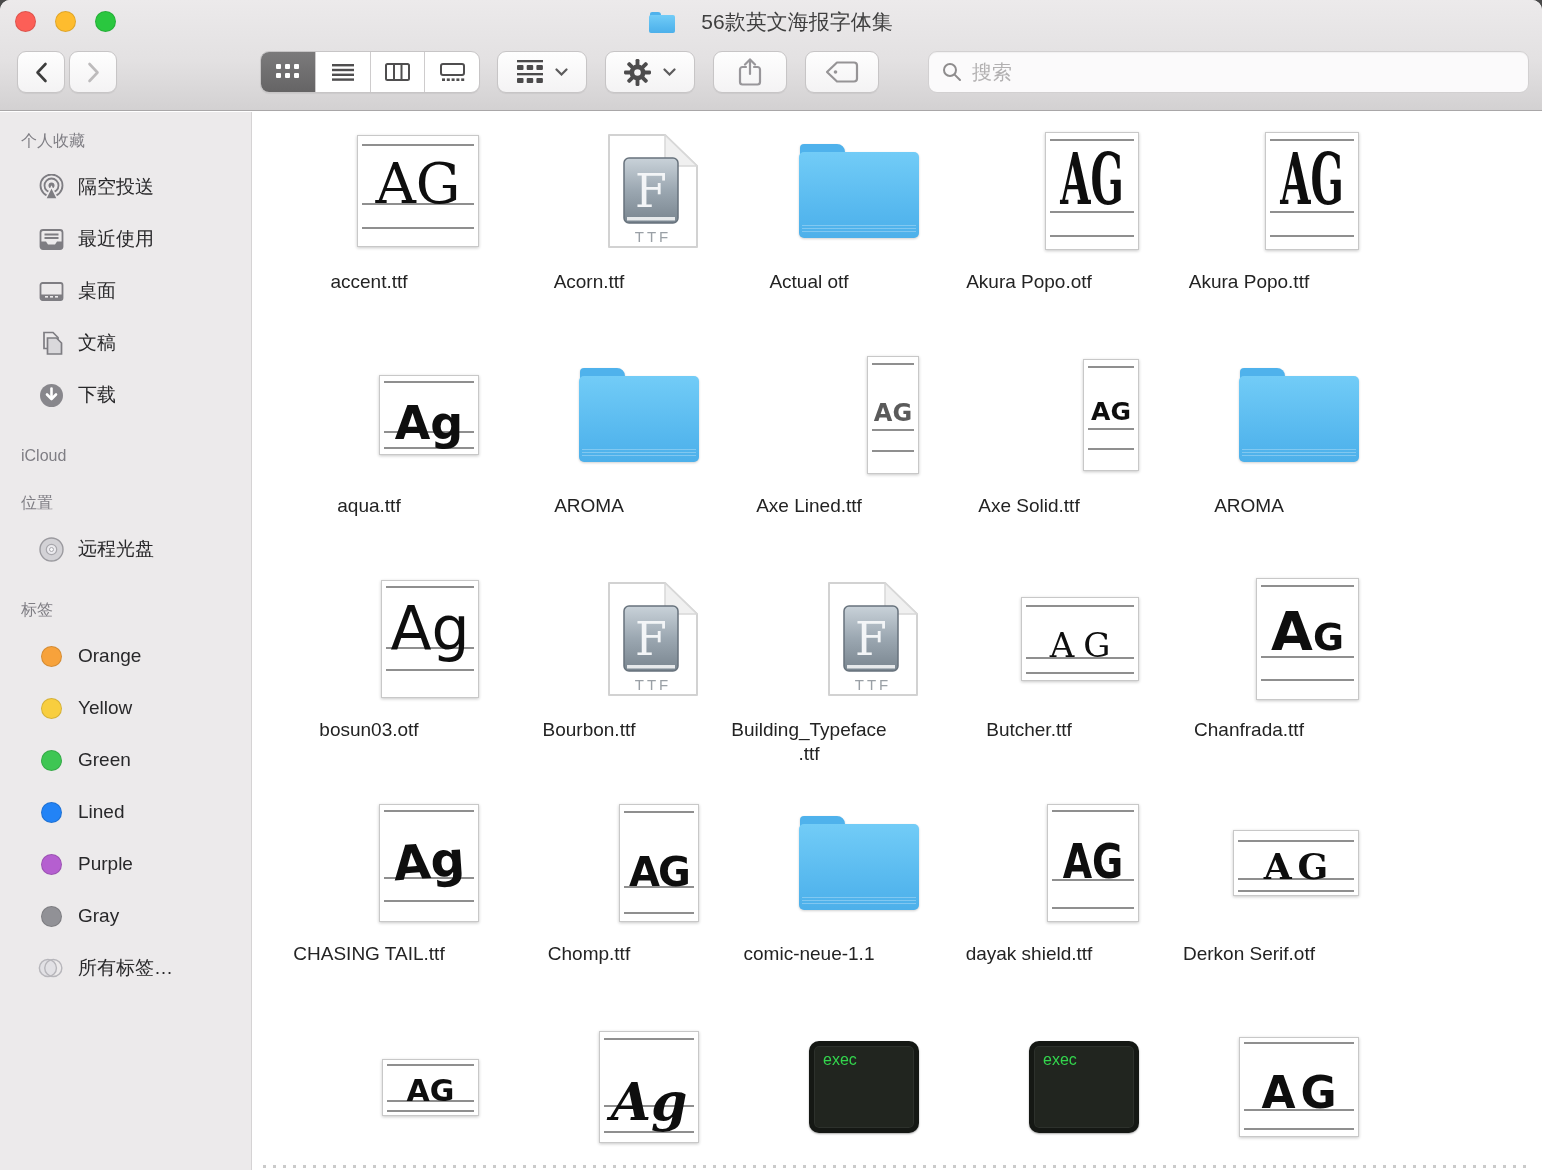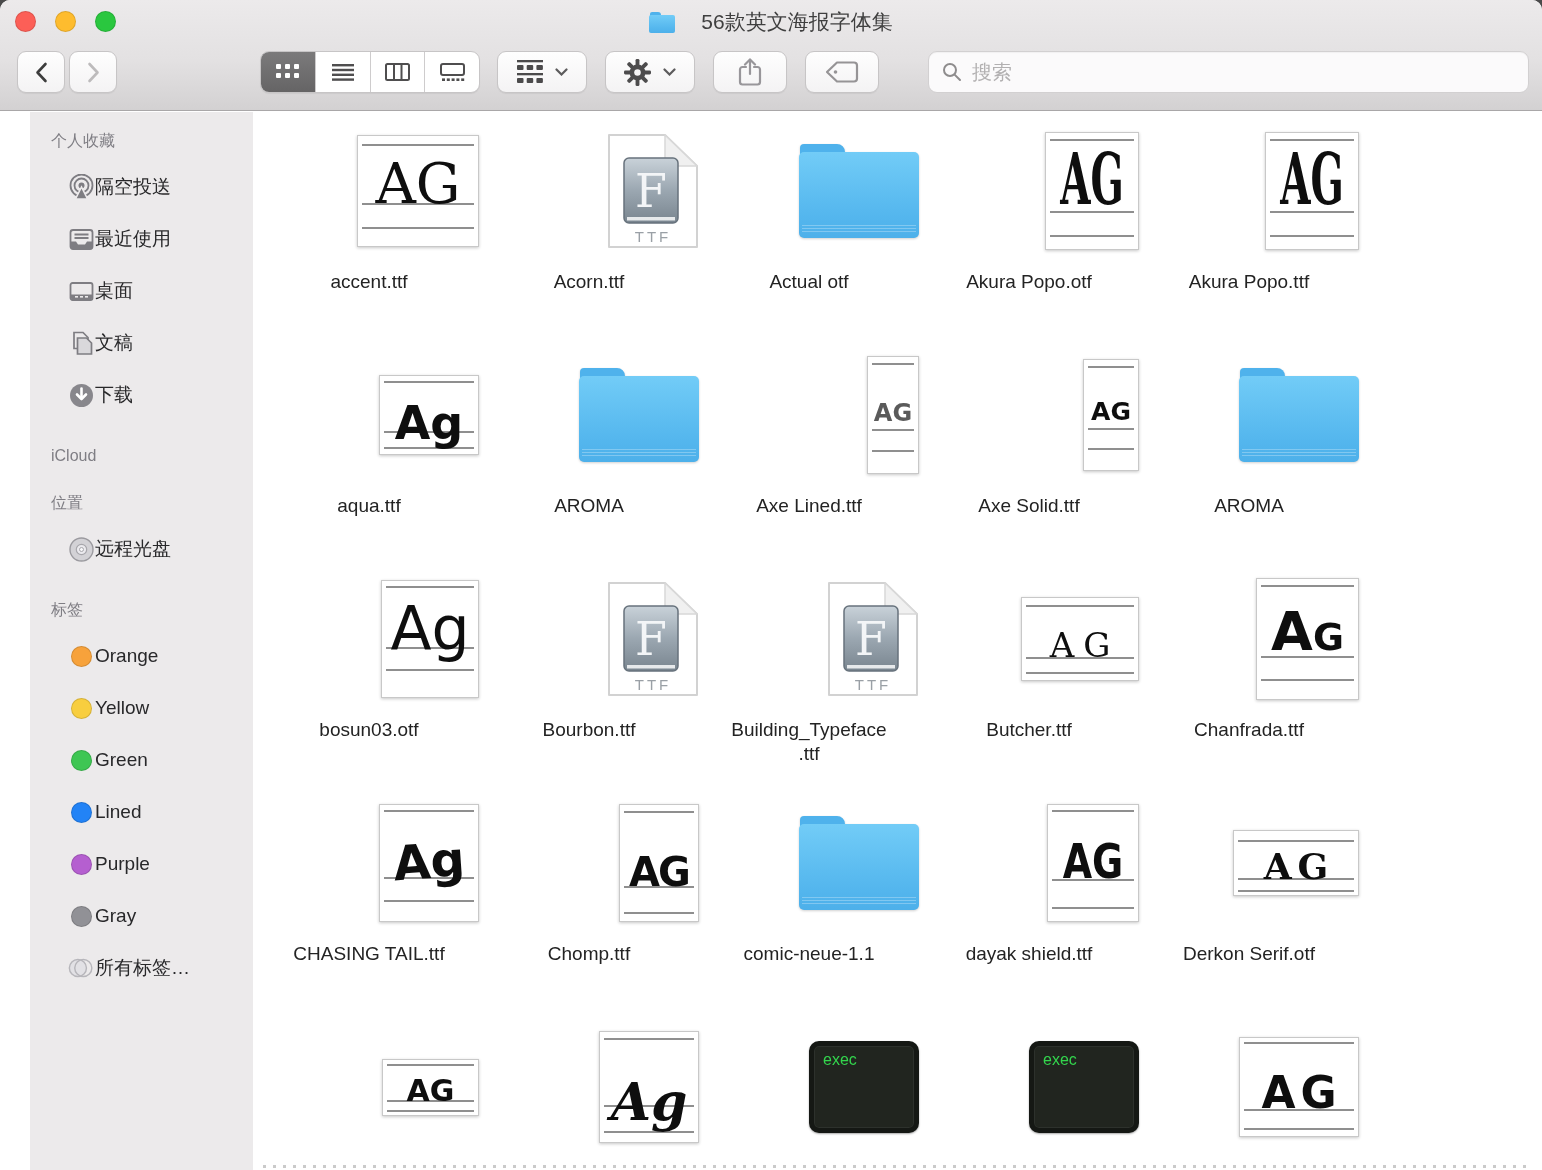--- a/index.html
+++ b/index.html
@@ -35,24 +35,24 @@
   #btn-share{left:713px;width:74px;}
   #btn-tag{left:805px;width:74px;}
   .search{position:absolute;top:51px;left:928px;width:601px;height:42px;border-radius:9px;border:1px solid #d2d0d1;
     background:#fbfafb;display:flex;align-items:center;padding-left:13px;gap:8px;box-shadow:inset 0 1px 1px rgba(0,0,0,.04);}
   .search input{border:none;outline:none;background:transparent;font-size:20px;color:#333;width:520px;
     font-family:"Liberation Sans","DejaVu Sans",sans-serif;}
   .search input::placeholder{color:#b2b0b1;}
 
   
   .sidebar{position:absolute;left:0;top:112px;width:252px;height:1058px;background:#eceaeb;
-    border-right:1px solid #d5d3d4;padding-top:17px;overflow:hidden;margin-left:30px;}
+    border-right:1px solid #d5d3d4;padding-top:17px;overflow:hidden;}
   .sb-header{padding-left:21px;font-size:16px;color:#7f7e84;height:24px;line-height:24px;margin-bottom:8px;}
   .sb-header.gap{margin-top:23px;}
-  .sb-item{height:52px;display:flex;align-items:center;padding-left:38px;cursor:default;}
+  .sb-item{height:52px;display:flex;align-items:center;padding-left:38px;gap:13px;cursor:default;}
   .sb-item .ic{width:27px;height:27px;display:flex;align-items:center;justify-content:center;flex:0 0 27px;}
   .sb-item .lb{font-size:19px;color:#28282a;white-space:nowrap;}
   .tagdot{width:21px;height:21px;border-radius:50%;border:1px solid rgba(0,0,0,.14);}
 
   
   .content{position:absolute;left:253px;top:112px;width:1289px;height:1058px;background:#fff;overflow:hidden;}
   .cell{position:absolute;width:220px;height:224px;}
   .icon-area{height:140px;display:flex;align-items:center;justify-content:flex-end;}
   .flabel{margin-top:9px;text-align:center;font-size:19px;line-height:24px;color:#232323;white-space:nowrap;}
   .cutoff{position:absolute;left:10px;right:10px;top:1053px;height:3px;

